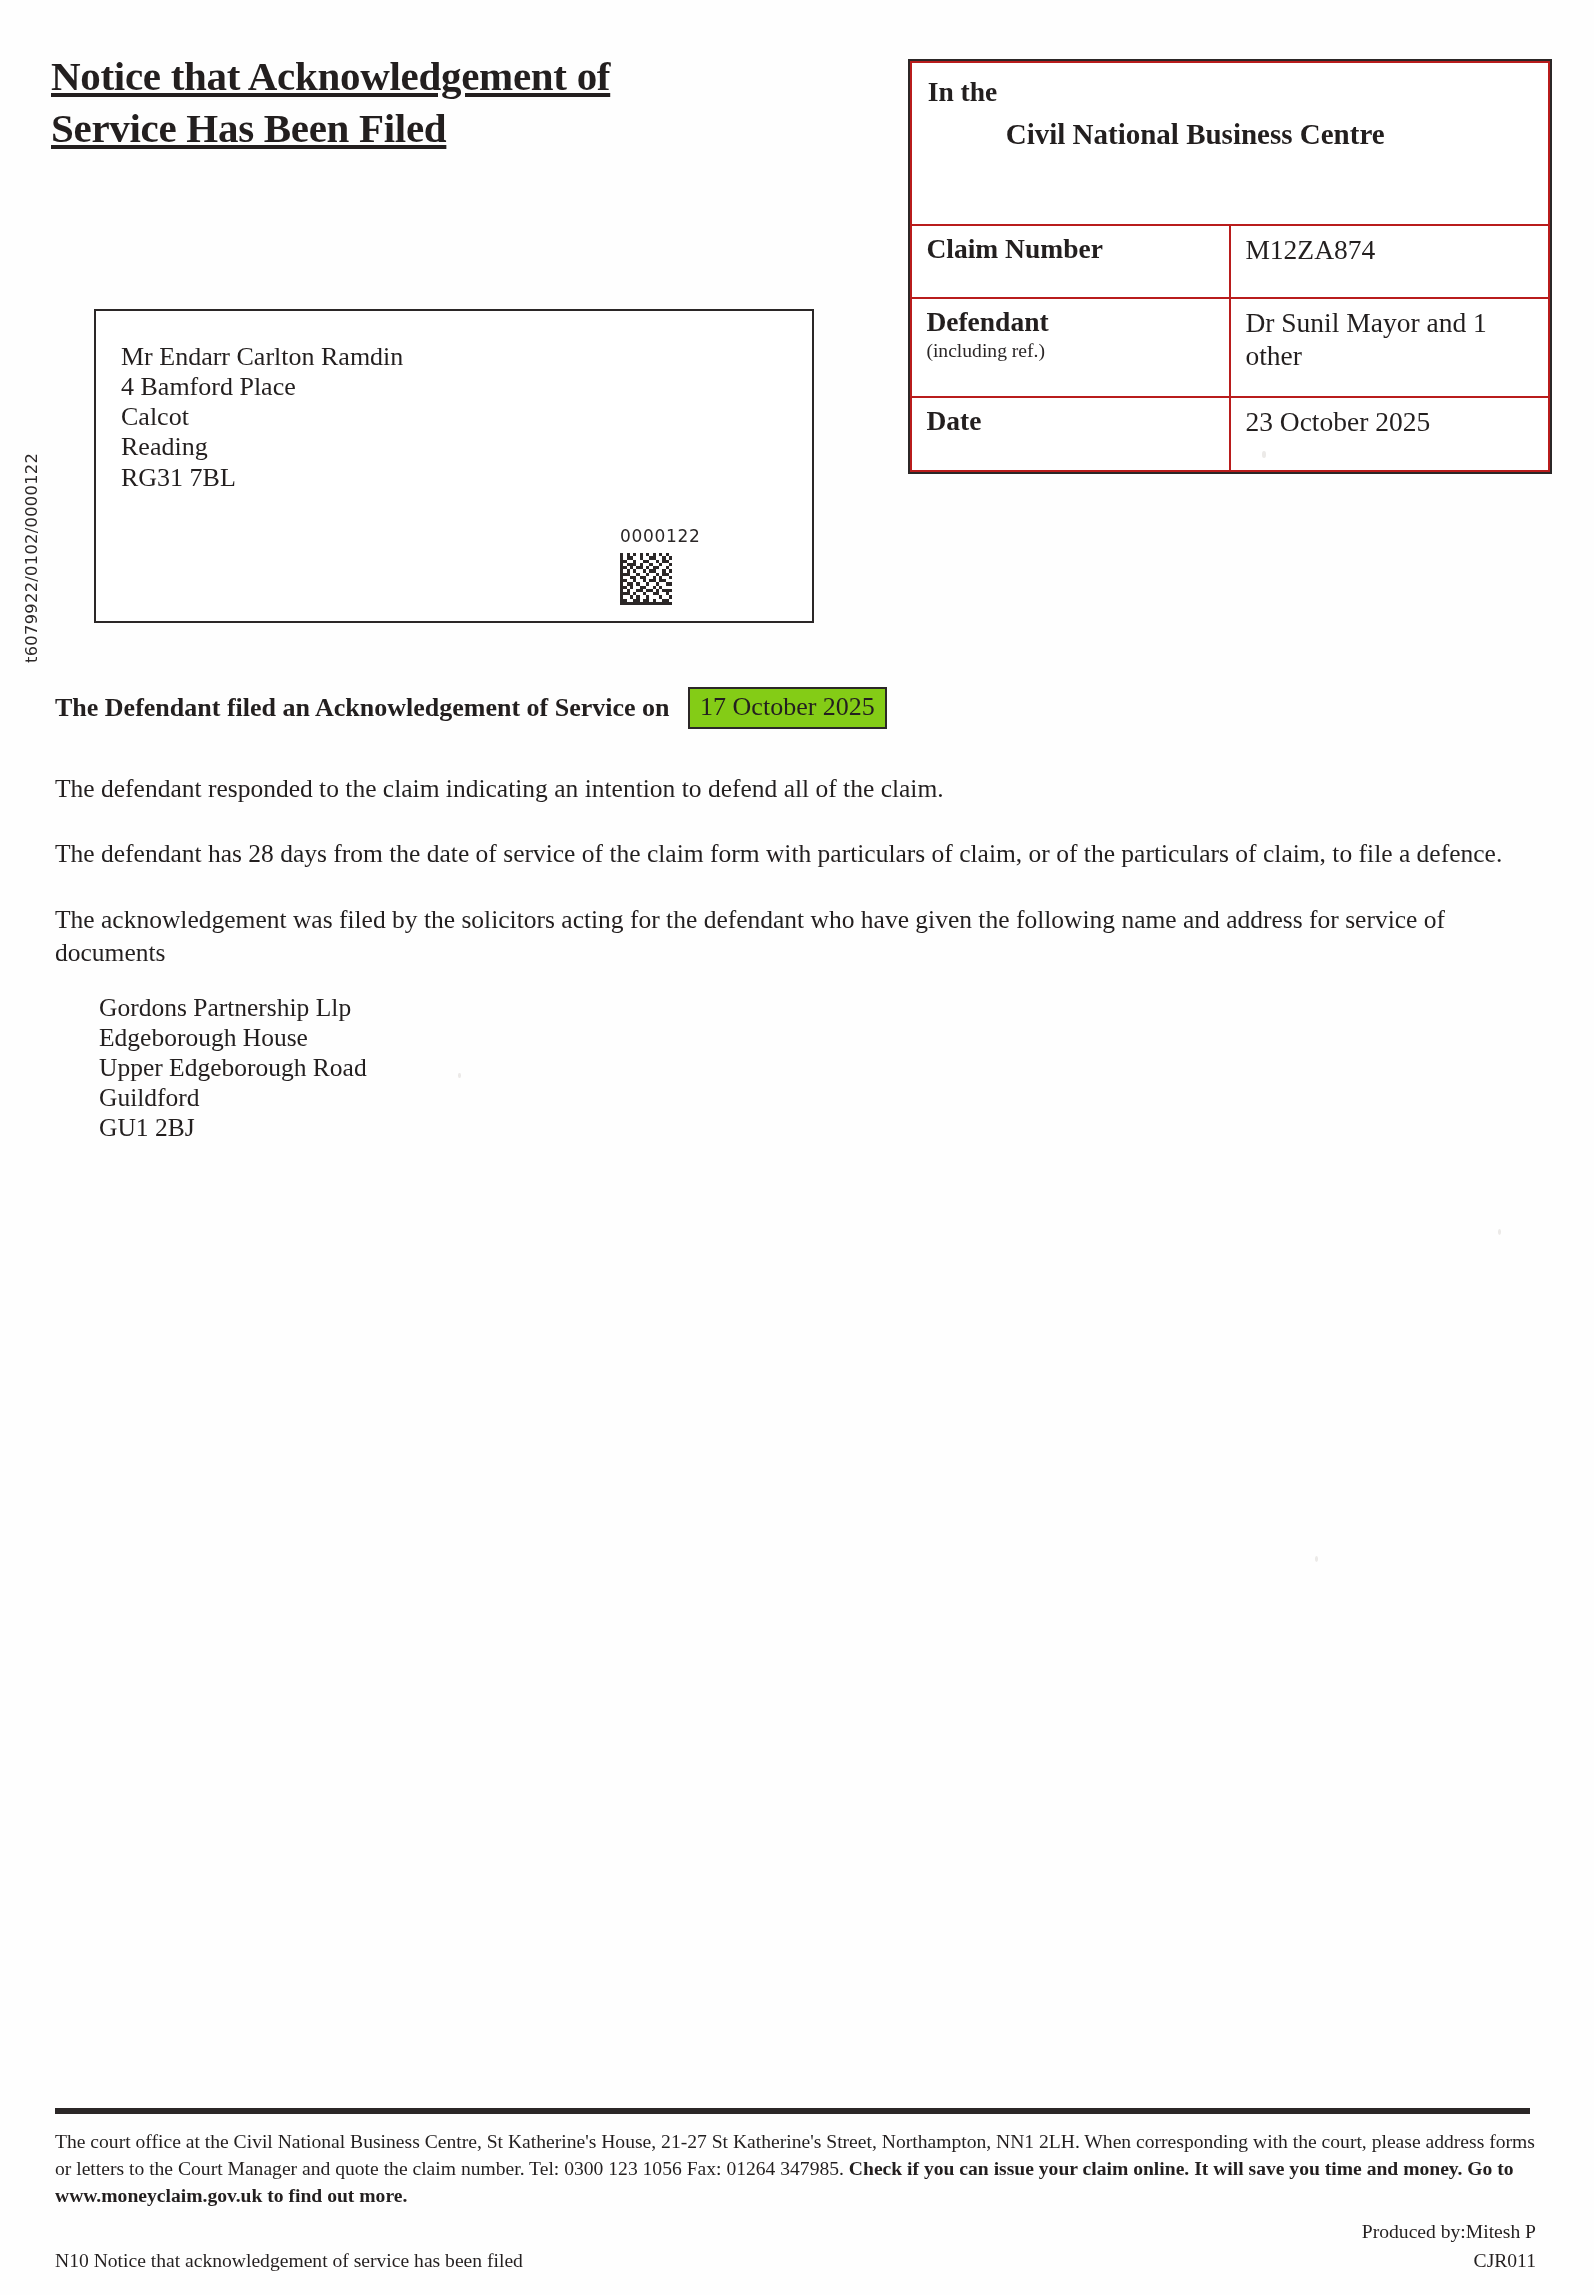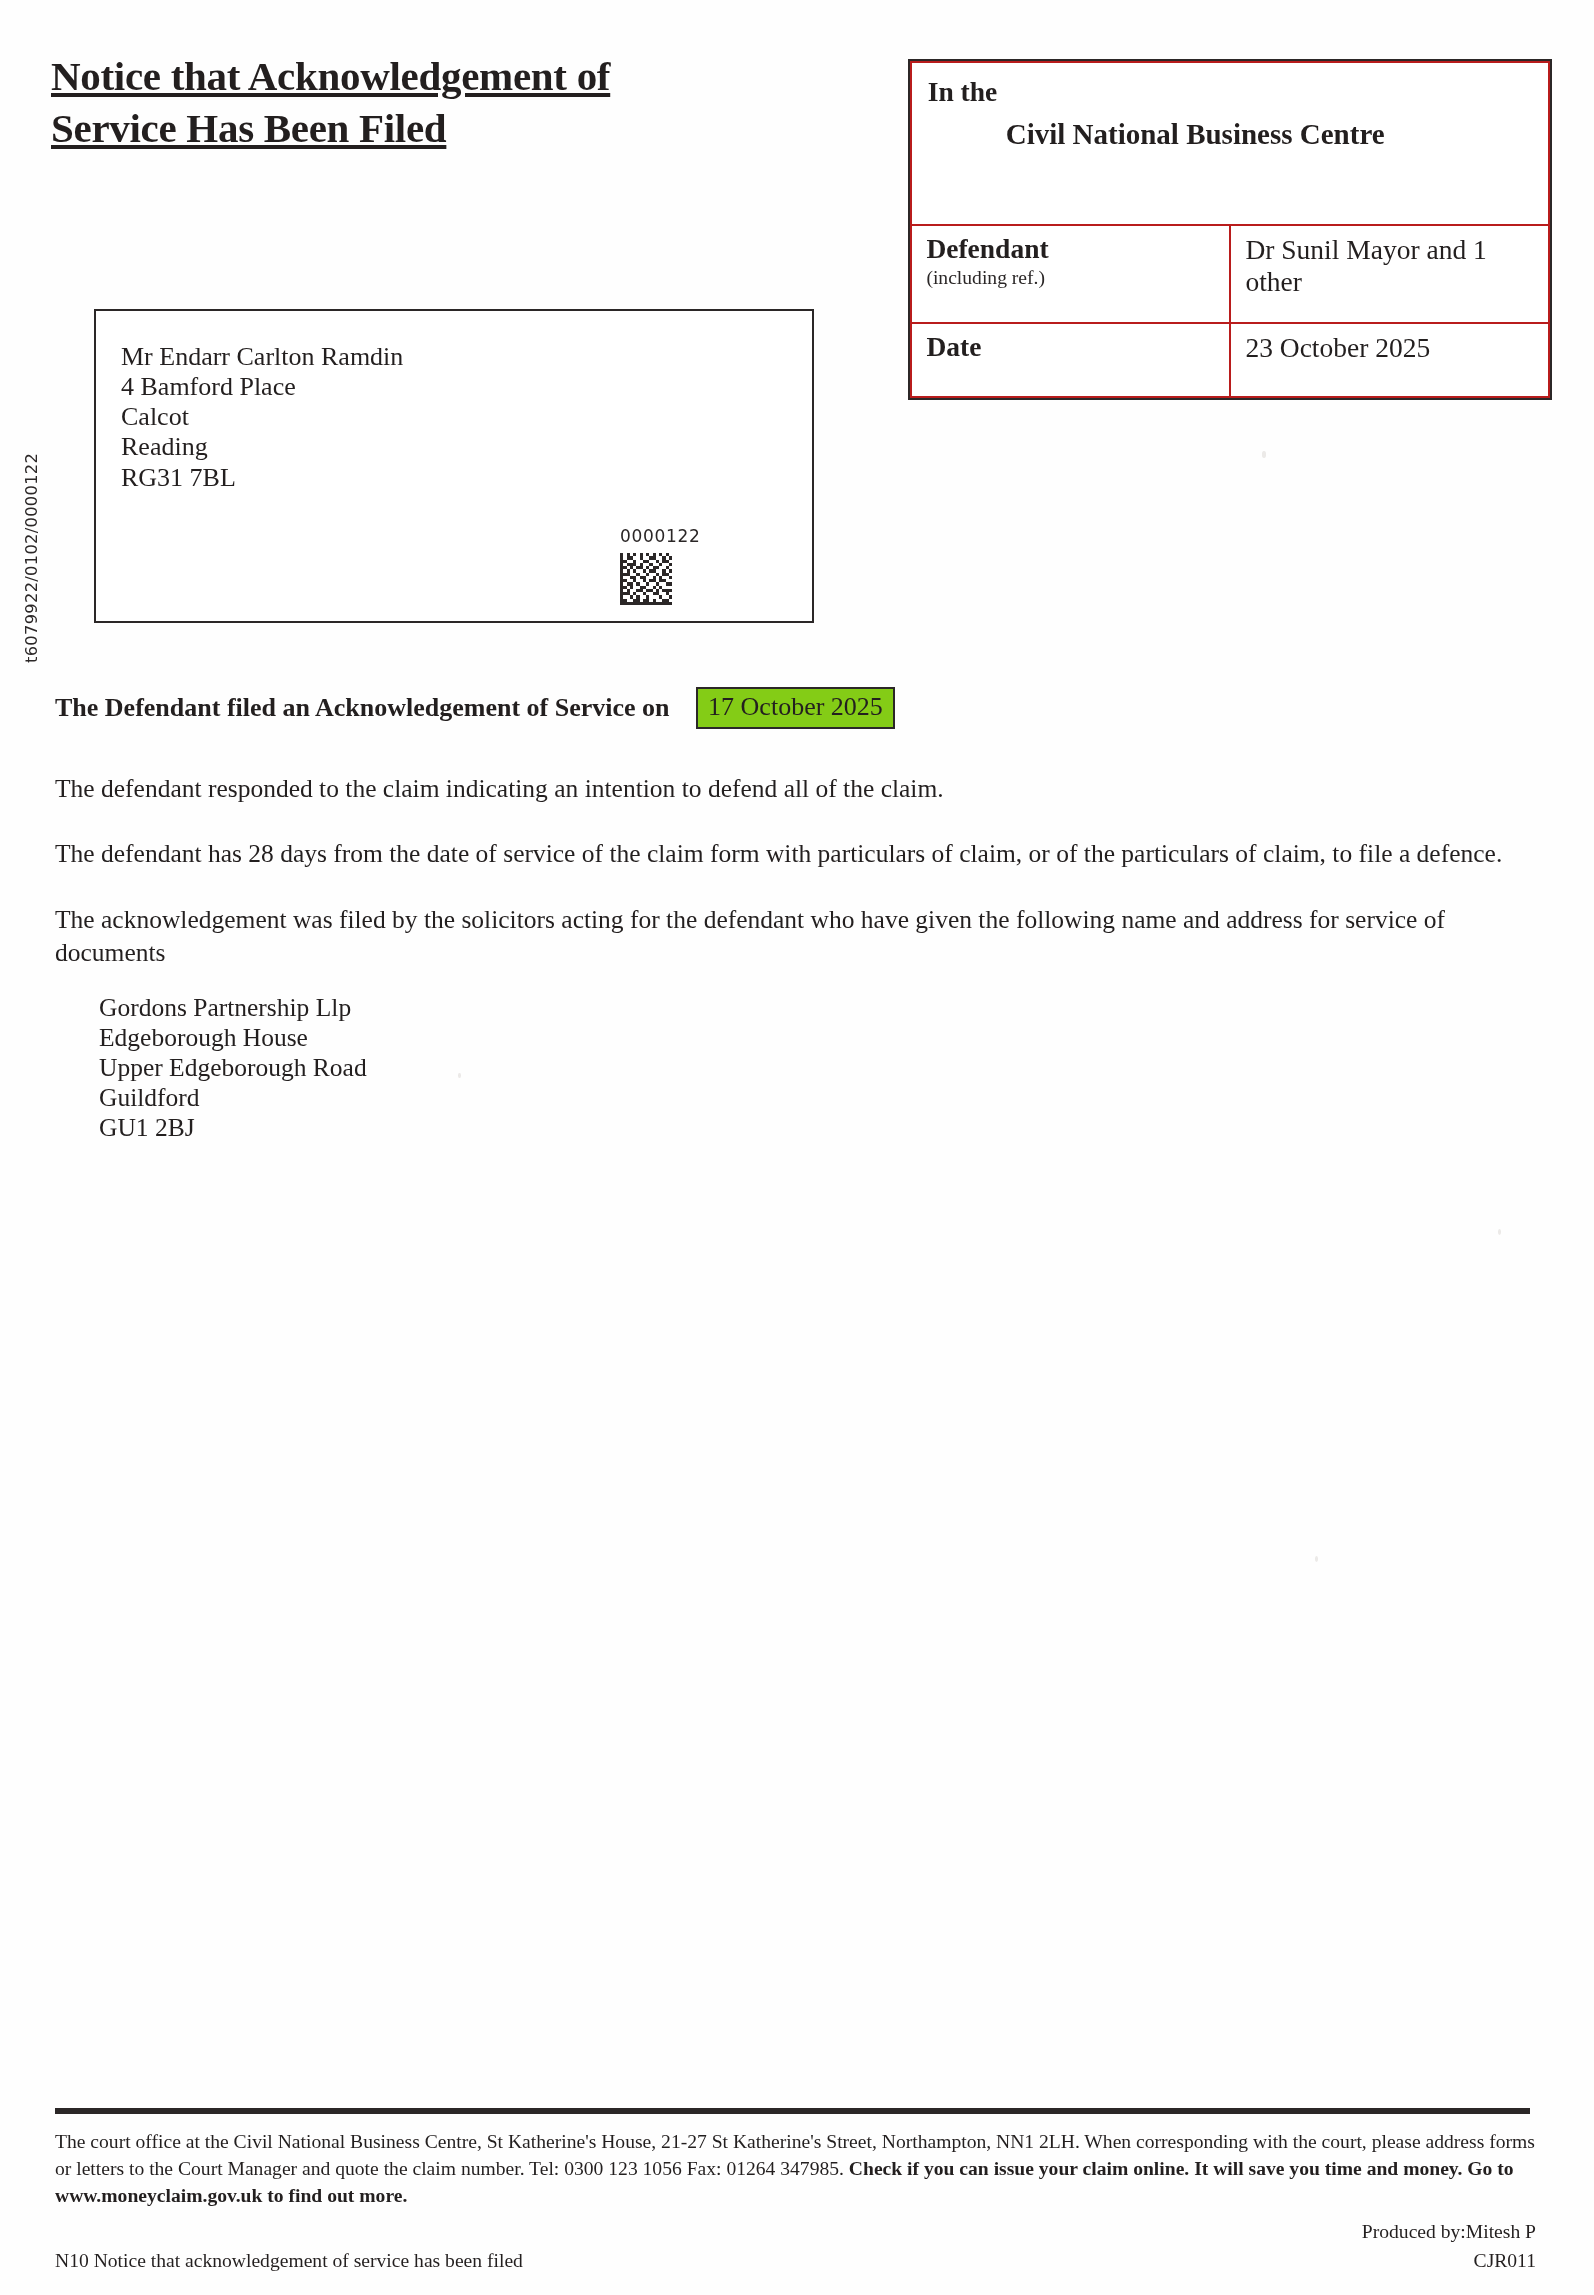--- a/index.html
+++ b/index.html
@@ -153,21 +153,21 @@
     white-space: nowrap;
   }
 
   
   .filed-line {
     position: absolute;
     left: 55px;
     top: 687px;
     display: flex;
     align-items: center;
-    gap: 26px;
+    gap: 18px;
   }
   .filed-label {
     font-weight: bold;
     font-size: 26px;
     line-height: 1;
     white-space: nowrap;
     color: #231f1f;
   }
   .filed-date-box {
     border: 2px solid #2b2727;
@@ -264,20 +264,28 @@
 
   <div class="side-ref">t6079922/0102/0000122</div>
 
   <div class="court-table">
     <table>
       <tbody>
           <tr>
         <td class="ct-header-cell" colspan="2">
           <div class="ct-inthe">In the</div>
           <div class="ct-court">Civil National Business Centre</div>
+        </td>
+      </tr>
+      <tr class="row-claim">
+        <td class="ct-label">
+          <div class="ct-label-main">Claim Number</div>
+        </td>
+        <td class="ct-value">
+          <span class="vline">M12ZA874</span>
         </td>
       </tr>
       <tr class="row-defendant">
         <td class="ct-label">
           <div class="ct-label-main">Defendant</div>
           <div class="ct-label-sub">(including ref.)</div>
         </td>
         <td class="ct-value">
           <span class="vline">Dr Sunil Mayor and 1</span>
           <span class="vline">other</span>

